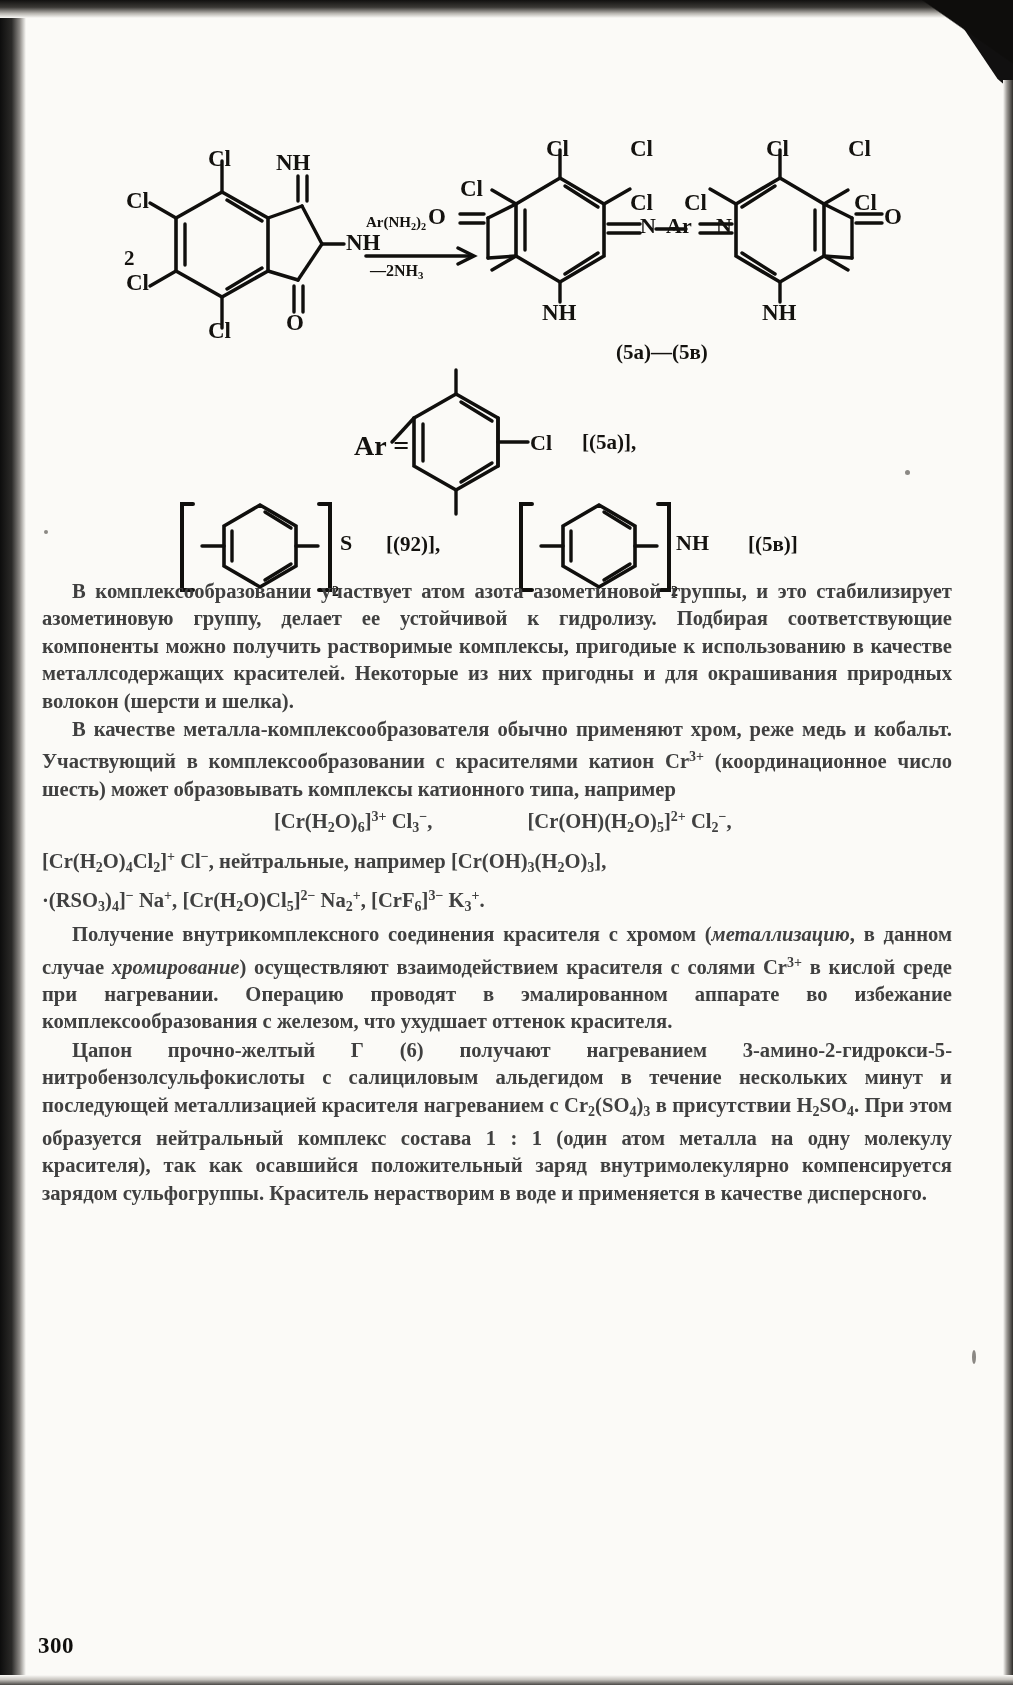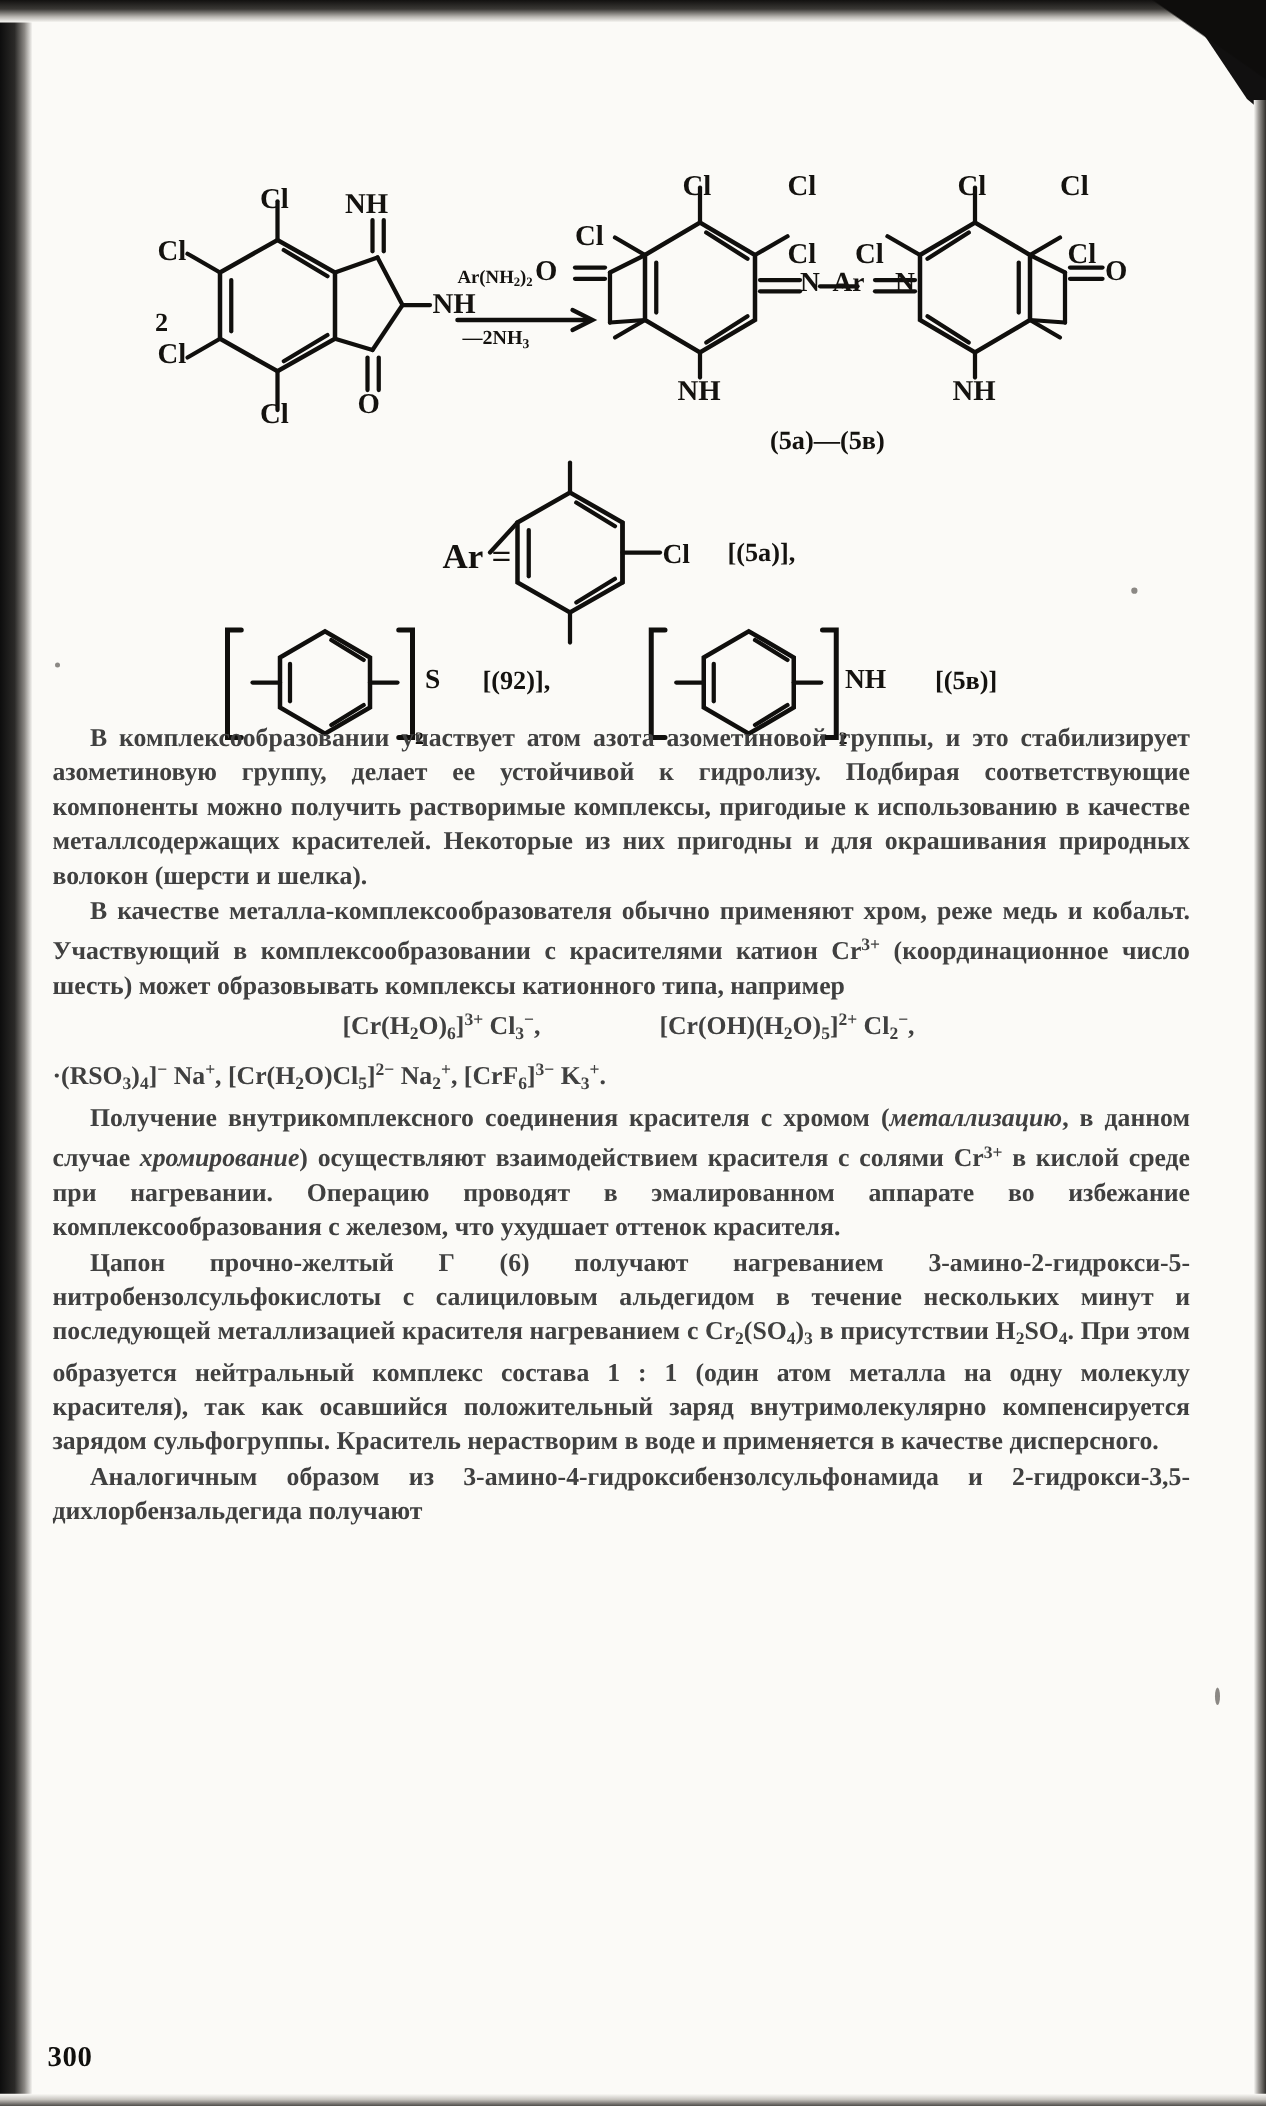--- a/index.html
+++ b/index.html
@@ -300,24 +300,24 @@
     <div class="body-text">
 
       <p>В комплексообразовании участвует атом азота азометиновой группы, и это стабилизирует азометиновую группу, делает ее устойчивой к гидролизу. Подбирая соответствующие компоненты можно получить растворимые комплексы, пригодиые к использованию в качестве металлсодержащих красителей. Некоторые из них пригодны и для окрашивания природных волокон (шерсти и шелка).</p>
 
       <p><span>В качестве металла-комплексообразователя обычно применяют хром, реже медь и кобальт. Участвующий в комплексообразовании с красителями катион </span><span>Cr</span><sup>3+</sup><span> (координационное число шесть) может образовывать комплексы катионного типа, например</span></p>
 
       <p style="text-indent:0; text-align:left; margin-top:0;">
         <span style="display:inline-block; width:232px;">&nbsp;</span>[Cr(H<sub>2</sub>O)<sub>6</sub>]<sup>3+</sup> Cl<sub>3</sub><sup>−</sup>,
         <span style="display:inline-block; width:90px;">&nbsp;</span>[Cr(OH)(H<sub>2</sub>O)<sub>5</sub>]<sup>2+</sup> Cl<sub>2</sub><sup>−</sup>,
       </p>
+      <p style="text-indent:0; text-align:justify;">[Cr(H<sub>2</sub>O)<sub>4</sub>Cl<sub>2</sub>]<sup>+</sup> Cl<sup>−</sup>, нейтральные, например [Cr(OH)<sub>3</sub>(H<sub>2</sub>O)<sub>3</sub>],</p>
       <p style="text-indent:0; text-align:left;">·(RSO<sub>3</sub>)<sub>4</sub>]<sup>−</sup> Na<sup>+</sup>, [Cr(H<sub>2</sub>O)Cl<sub>5</sub>]<sup>2−</sup> Na<sub>2</sub><sup>+</sup>, [CrF<sub>6</sub>]<sup>3−</sup> K<sub>3</sub><sup>+</sup>.</p>
 
       <p><span>Получение внутрикомплексного соединения красителя с хромом (</span><i class="it">металлизацию</i><span>, в данном случае </span><i class="it">хромирование</i><span>) осуществляют взаимодействием красителя с солями </span><span>Cr</span><sup>3+</sup><span> в кислой среде при нагревании. Операцию проводят в эмалированном аппарате во избежание комплексообразования с железом, что ухудшает оттенок красителя.</span></p>
 
       <p><span>Цапон прочно-желтый Г (6) получают нагреванием 3-амино-2-гидрокси-5-нитробензолсульфокислоты с салициловым альдегидом в течение нескольких минут и последующей металлизацией красителя нагреванием с </span>Cr<sub>2</sub>(SO<sub>4</sub>)<sub>3</sub><span> в присутствии </span>H<sub>2</sub>SO<sub>4</sub><span>. При этом образуется нейтральный комплекс состава 1 : 1 (один атом металла на одну молекулу красителя), так как осавшийся положительный заряд внутримолекулярно компенсируется зарядом сульфогруппы. Краситель нерастворим в воде и применяется в качестве дисперсного.</span></p>
 
-      <p>Аналогичным образом из 3-амино-4-гидроксибензолсульфонамида и 2-гидрокси-3,5-дихлорбензальдегида получают</p>
     </div>
   </div>
 
   <div class="pageno">300</div>
 </div>
 
 </body></html>

